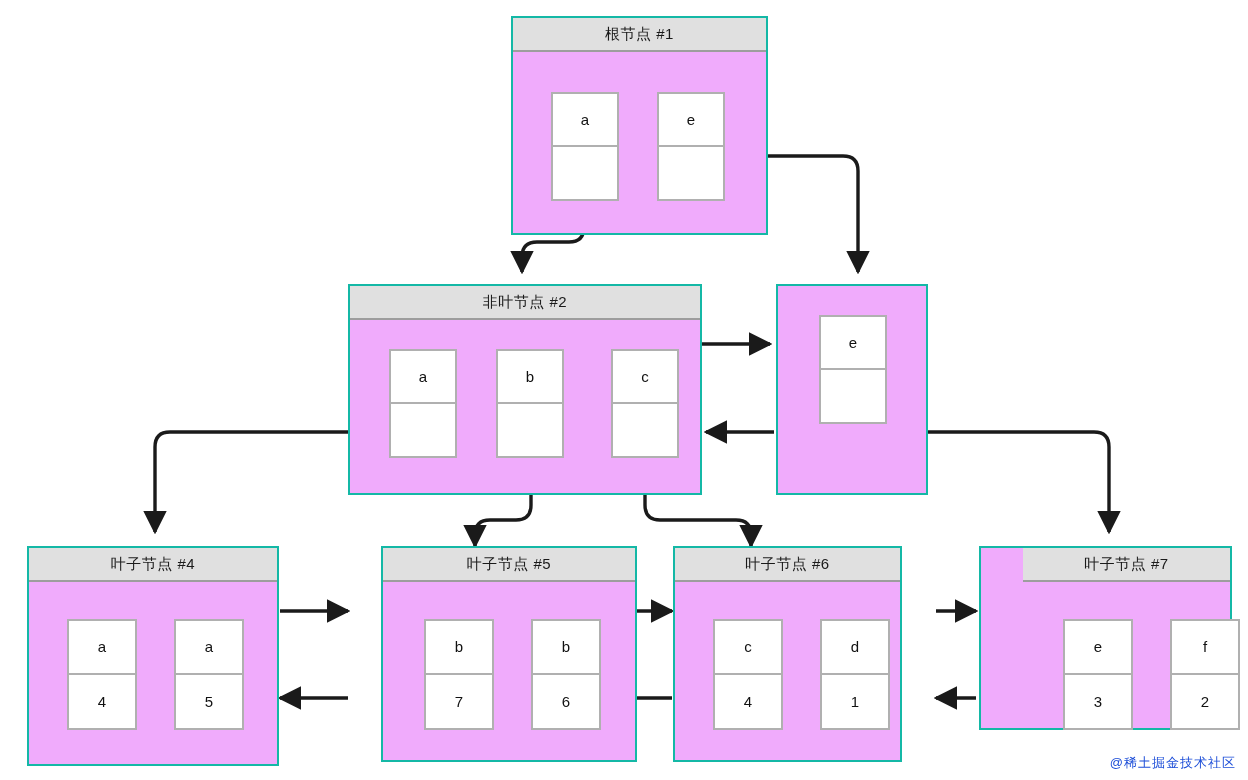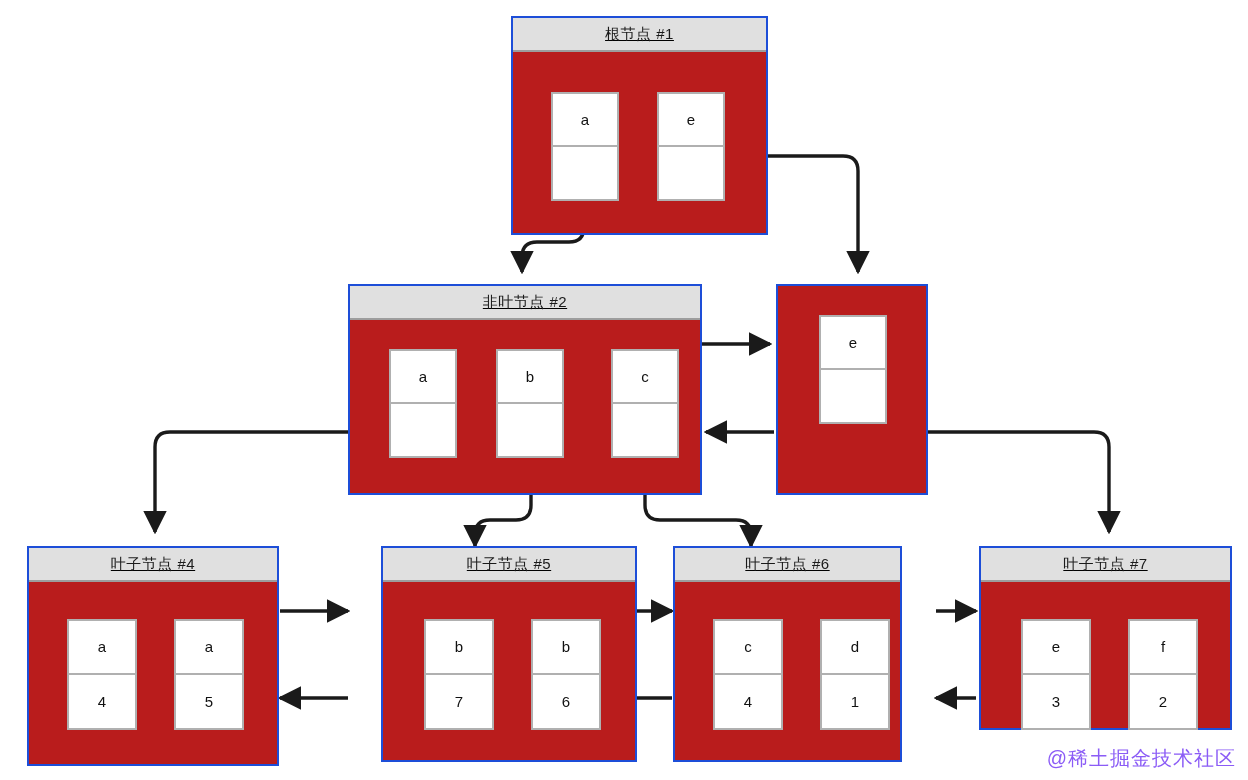--- a/index.html
+++ b/index.html
@@ -21,23 +21,22 @@
     position: absolute;
     left: 0;
     top: 0;
     width: 1248px;
     height: 780px;
     pointer-events: none;
   }
   .node {
     position: absolute;
     box-sizing: border-box;
-    border: 2px solid #1d4ed8;
-    background: #b91c1c;
-    text-decoration: underline;
+    border: 2px solid #14b8a6;
+    background: #f0abfc;
   }
   .node-header {
     box-sizing: border-box;
     height: 34px;
     background: #e0e0e0;
     border-bottom: 2px solid #9d9d9d;
     display: flex;
     align-items: center;
     justify-content: center;
     font-size: 15px;
@@ -66,22 +65,22 @@
     font-size: 15px;
     color: #111111;
   }
   .cell-top {
     border-bottom: 2px solid #b0b0b0;
   }
   .watermark {
     position: absolute;
     right: 12px;
     bottom: 8px;
-    font-size: 20px;
-    color: #8b5cf6;
+    font-size: 13px;
+    color: #1d4ed8;
     letter-spacing: 1px;
     user-select: none;
   }
 </style>
 </head>
 <body>
 
 <div id="stage">
 
   <svg id="edges" viewBox="0 0 1248 780" xmlns="http://www.w3.org/2000/svg">
@@ -206,21 +205,21 @@
         <div class="cell-top">c</div>
         <div class="cell-bottom">4</div>
       </div>
       <div class="cell" style="left:145px; top:37px; width:70px; height:111px;">
         <div class="cell-top">d</div>
         <div class="cell-bottom">1</div>
       </div>
     </div>
   </div>
 
-  <div class="node" style="left:979px; top:546px; width:253px; height:184px;">
+  <div class="node" style="left:979px; top:546px; width:253px; height:184px;padding-left:42px;">
     <div class="node-header">叶子节点 #7</div>
     <div class="node-body">
       <div class="cell" style="left:40px; top:37px; width:70px; height:111px;">
         <div class="cell-top">e</div>
         <div class="cell-bottom">3</div>
       </div>
       <div class="cell" style="left:147px; top:37px; width:70px; height:111px;">
         <div class="cell-top">f</div>
         <div class="cell-bottom">2</div>
       </div>

